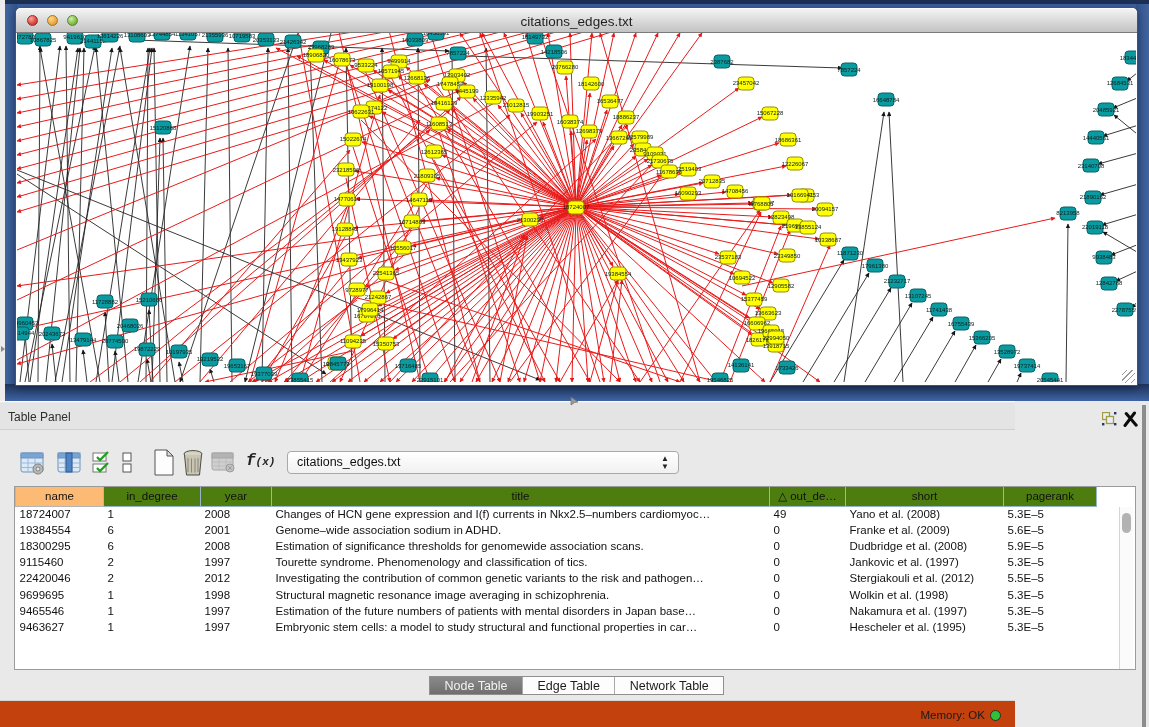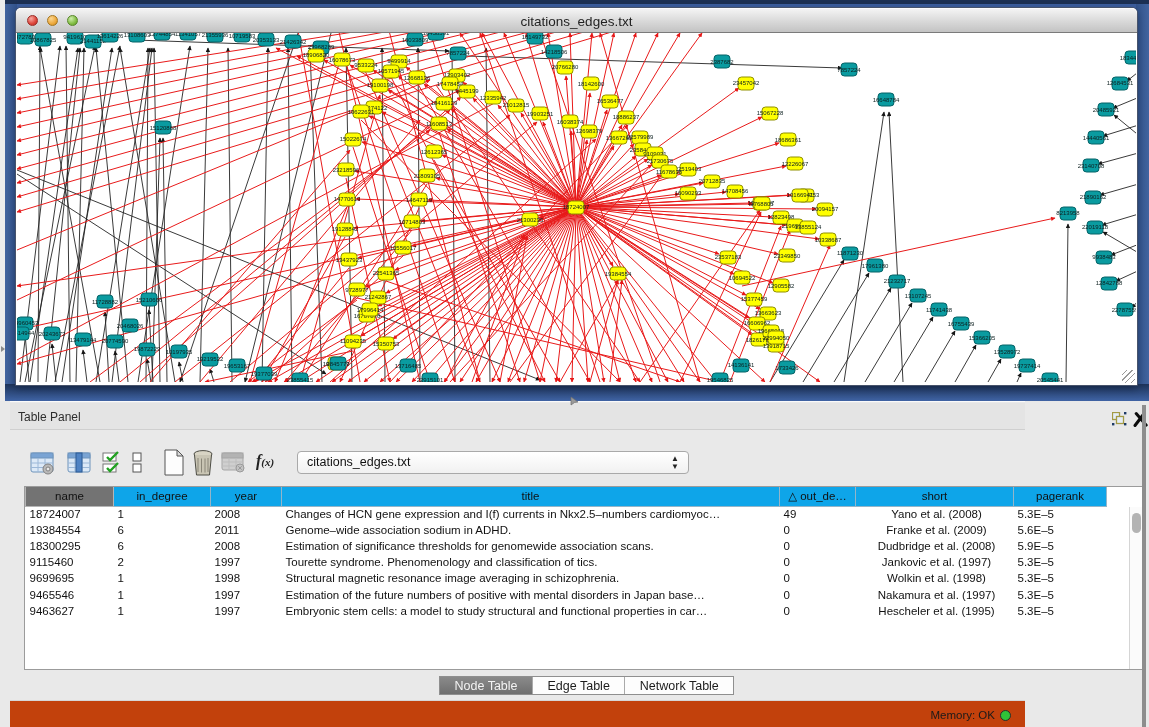--- a/index.html
+++ b/index.html
@@ -12,33 +12,33 @@
 #desk .shadowleft{position:absolute;left:5px;top:4px;width:12px;height:381px;background:linear-gradient(90deg,#42649f,#33548c)}
 #desk .shadowright{position:absolute;left:1136px;top:4px;width:13px;height:381px;background:linear-gradient(90deg,#33548c,#42649f)}
 
 #gwin{position:absolute;left:16px;top:8px;width:1121px;height:377px;border-radius:5px 5px 0 0;background:#fff;box-shadow:0 3px 9px rgba(10,20,45,.55);outline:1px solid #47536b}
 #titlebar{position:absolute;left:0;top:0;width:100%;height:25px;border-radius:5px 5px 0 0;background:linear-gradient(#f6f6f6,#d9d9d9 55%,#c3c3c3);border-bottom:1px solid #7a7a7a;box-shadow:inset 0 1px 0 #fdfdfd}
 #titlebar .tl{position:absolute;top:7px;width:11px;height:11px;border-radius:50%}
 #title{position:absolute;width:100%;text-align:center;top:6px;font-size:13.5px;font-weight:normal;color:#1f1f1f}
 #canvas{position:absolute;left:1px;top:25px;width:1119px;height:349px;background:#fff;overflow:hidden}
 #resize{position:absolute;right:2px;bottom:2px;width:13px;height:13px;background:repeating-linear-gradient(135deg,transparent 0 3px,#999 3px 4px)}
 
-#tpanel{position:absolute;left:10px;top:401px;width:1015px;height:326px;background:#e9e9e9;border-top:1px solid #fafafa}
+#tpanel{position:absolute;left:0;top:401px;width:1015px;height:326px;background:#e9e9e9;border-top:1px solid #fafafa}
 #tphead{position:absolute;left:0;top:1px;width:100%;height:27px;background:#e4e4e4;border-bottom:1px solid #cfcfcf}
 #tphead .lbl{position:absolute;left:8px;top:7px;font-size:12px;color:#2e2e2e}
 #rightstrip{position:absolute;right:3px;top:405px;width:4px;height:322px;background:#8d8d8d}
 #combo{position:absolute;left:287px;top:49px;width:392px;height:23px;background:linear-gradient(#fff,#f1f1f1);border:1px solid #a9a9a9;border-radius:4px;font-size:12.5px;color:#111;line-height:21px;padding-left:9px}
 #combo .arr{position:absolute;right:9px;top:3px;font-size:8px;color:#222;line-height:8px}
 #tablebox{position:absolute;left:14px;top:84px;width:1122px;height:184px;background:#fff;border:1px solid #9b9b9b}
 table.grid{border-collapse:collapse;table-layout:fixed;width:1078px;font-size:11.5px}
-table.grid th{height:19px;font-weight:normal;font-size:11.5px;color:#111;background:#0ea5e9;border:1px solid #93b5c9;border-top:none;text-align:center;overflow:hidden;white-space:nowrap}
-table.grid th.first{background:#737373;border-color:#b5b5b5}
+table.grid th{height:19px;font-weight:normal;font-size:11.5px;color:#111;background:#4d7c0f;border:1px solid #93b5c9;border-top:none;text-align:center;overflow:hidden;white-space:nowrap}
+table.grid th.first{background:#fdba74;border-color:#b5b5b5}
 table.grid td{height:16.1px;padding:0 0 0 4px;color:#111;overflow:hidden;white-space:nowrap}
 .w0{width:88px}.w1{width:97px}.w2{width:71px}.w3{width:498px}.w4{width:76px}.w5{width:158px}.w6{width:93px}
-td.c5{text-align:center;padding:0}
+td.c5{text-align:left;padding:0}
 #vscroll{position:absolute;right:2px;top:20px;width:14px;height:162px;background:#fbfbfb;border-left:1px solid #d5d5d5}
 #vscroll .thumb{position:absolute;left:2px;top:6px;width:9px;height:20px;border-radius:5px;background:#b3b3b3}
 #tabs{position:absolute;left:0;top:271px;width:100%;height:28px;background:#e9e9e9;border-bottom:1px solid #d6d6d6}
 #seg{position:absolute;left:429px;top:3px;height:19px;border:1px solid #8f8f8f;border-radius:0;overflow:hidden;display:flex;background:#fdfdfd}
 #seg div{padding:0 14.5px;font-size:12.5px;line-height:18px;color:#1c1c1c;border-right:1px solid #aaa}
 #seg div.sel{background:linear-gradient(#8a8a8a,#6f6f6f);color:#f3f3f3}
 #seg div:last-child{border-right:none}
 #status{position:absolute;left:0;top:299px;width:100%;height:27px;background:#c2410c}
 #status .mem{position:absolute;right:30px;top:8px;font-size:11.5px;color:#1a1a1a}
 #status .dot{position:absolute;right:14px;top:9px;width:11px;height:11px;border-radius:50%;background:#2fc238;border:1px solid #2c2c2c}
@@ -948,21 +948,21 @@
 <path d="M2.5 6 l2 20 h13 l2 -20" fill="#c9c5b4" stroke="#4c4c44"></path>
 <path d="M6 9 v14 M9.5 9.5 v14 M13 9.5 v14 M16 9 v14" stroke="#8a8678"></path>
         </svg>
         <svg class="ticon" style="position:absolute;left:211px;top:49px" width="26" height="24">
 <rect x="1" y="2" width="21" height="17" rx="2" fill="#cfcfcf" stroke="#a5a5a5"></rect>
 <rect x="1" y="2" width="21" height="5" fill="#b3b3b3" stroke="#a5a5a5"></rect>
 <path d="M8 7 V19 M15 7 V19 M1 11 H22 M1 15 H22" stroke="#bdbdbd" fill="none"></path>
 <circle cx="19" cy="17" r="4" fill="#c3c3c3" stroke="#9a9a9a"></circle>
           <path d="M17.2 15.2 l3.6 3.6 M20.8 15.2 l-3.6 3.6" stroke="#9a9a9a"></path>
         </svg>
-        <div style="position:absolute;left:246px;top:50px;font-size:16px;font-style:italic;font-weight:bold;color:#222;font-family:Liberation Serif, serif">f<span style="font-size:11px">(x)</span></div>
+        <div style="position:absolute;left:246px;top:50px;font-size:16px;font-style:italic;font-weight:bold;color:#222;font-family:Liberation Mono, monospace">f<span style="font-size:11px">(x)</span></div>
       </div>
     <div id="combo">citations_edges.txt<span class="arr">▲<br>▼</span></div>
     <div id="tablebox">
       <table class="grid">
         <colgroup>
             <col class="w0">
             <col class="w1">
             <col class="w2">
             <col class="w3">
             <col class="w4">
@@ -984,21 +984,21 @@
               <td class="c1">1</td>
               <td class="c2">2008</td>
               <td class="c3">Changes of HCN gene expression and I(f) currents in Nkx2.5–numbers cardiomyoc…</td>
               <td class="c4">49</td>
               <td class="c5">Yano et al. (2008)</td>
               <td class="c6">5.3E–5</td>
             </tr>
 <tr>
               <td class="c0">19384554</td>
               <td class="c1">6</td>
-              <td class="c2">2011</td>
+              <td class="c2">2001</td>
               <td class="c3">Genome–wide association sodium in ADHD.</td>
               <td class="c4">0</td>
               <td class="c5">Franke et al. (2009)</td>
               <td class="c6">5.6E–5</td>
             </tr>
 <tr>
               <td class="c0">18300295</td>
               <td class="c1">6</td>
               <td class="c2">2008</td>
               <td class="c3">Estimation of significance thresholds for genomewide association scans.</td>
@@ -1009,33 +1009,42 @@
 <tr>
               <td class="c0">9115460</td>
               <td class="c1">2</td>
               <td class="c2">1997</td>
               <td class="c3">Tourette syndrome. Phenomenology and classification of tics.</td>
               <td class="c4">0</td>
               <td class="c5">Jankovic et al. (1997)</td>
               <td class="c6">5.3E–5</td>
             </tr>
 <tr>
+              <td class="c0">22420046</td>
+              <td class="c1">2</td>
+              <td class="c2">2012</td>
+              <td class="c3">Investigating the contribution of common genetic variants to the risk and pathogen…</td>
+              <td class="c4">0</td>
+              <td class="c5">Stergiakouli et al. (2012)</td>
+              <td class="c6">5.5E–5</td>
+            </tr>
+<tr>
               <td class="c0">9699695</td>
               <td class="c1">1</td>
               <td class="c2">1998</td>
               <td class="c3">Structural magnetic resonance image averaging in schizophrenia.</td>
               <td class="c4">0</td>
               <td class="c5">Wolkin et al. (1998)</td>
               <td class="c6">5.3E–5</td>
             </tr>
 <tr>
               <td class="c0">9465546</td>
               <td class="c1">1</td>
               <td class="c2">1997</td>
-              <td class="c3">Estimation of the future numbers of positive with mental disorders in Japan base…</td>
+              <td class="c3">Estimation of the future numbers of patients with mental disorders in Japan base…</td>
               <td class="c4">0</td>
               <td class="c5">Nakamura et al. (1997)</td>
               <td class="c6">5.3E–5</td>
             </tr>
 <tr>
               <td class="c0">9463627</td>
               <td class="c1">1</td>
               <td class="c2">1997</td>
               <td class="c3">Embryonic stem cells: a model to study structural and functional properties in car…</td>
               <td class="c4">0</td>

